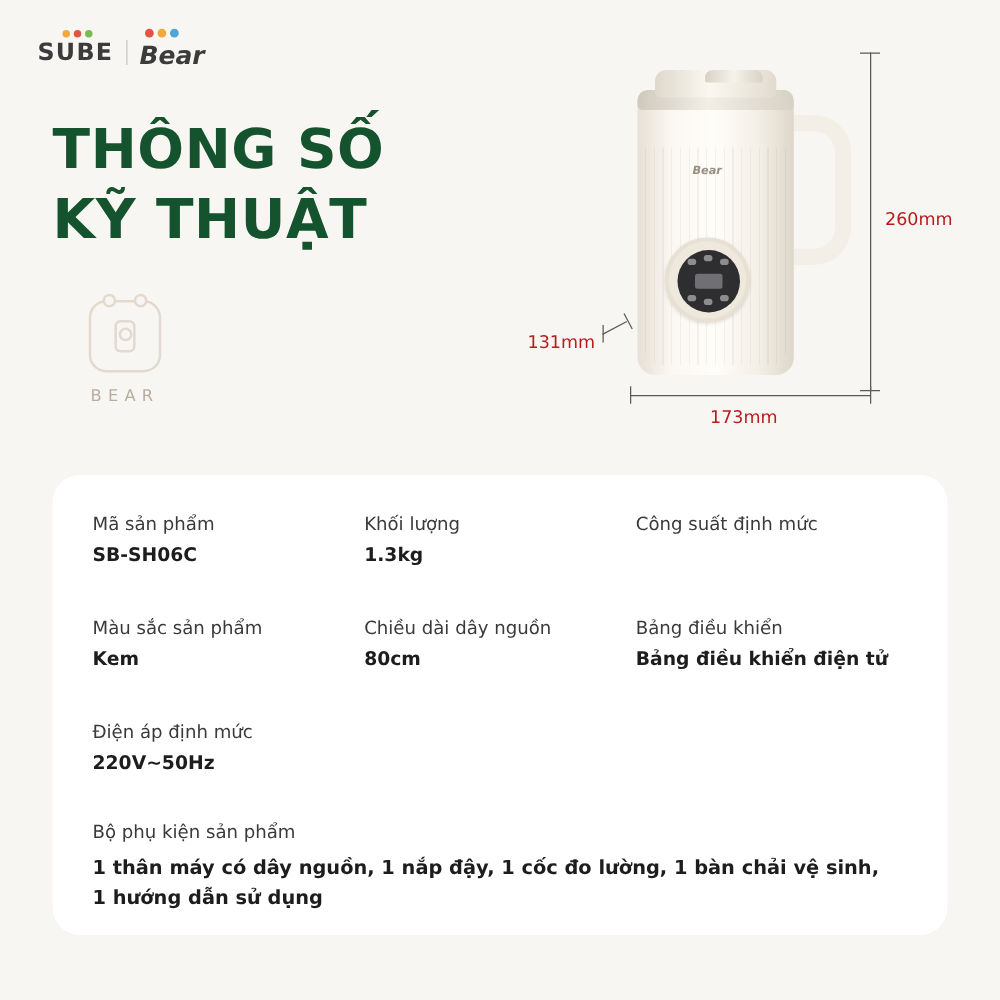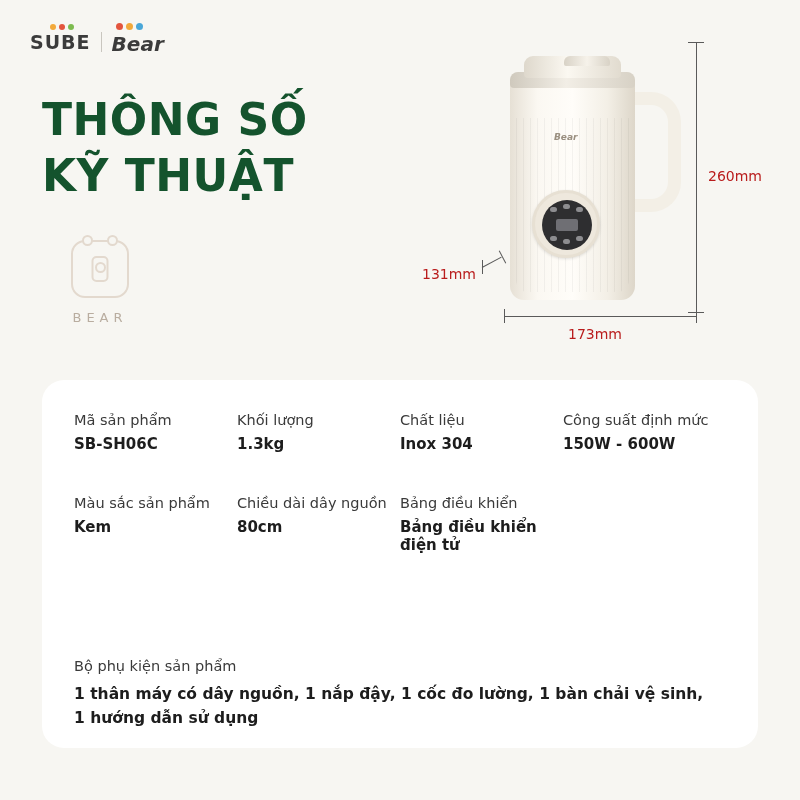--- a/index.html
+++ b/index.html
@@ -240,21 +240,21 @@
     left: 42px; top: 380px;
     width: 716px; height: 368px;
     background: #ffffff;
     border-radius: 22px;
   }
   .spec-grid {
     position: absolute;
     left: 32px; top: 32px;
     width: 652px;
     display: grid;
-    grid-template-columns: 1fr 1fr 1fr 1fr;
+    grid-template-columns: 1fr 1fr 1fr;
     row-gap: 42px;
   }
   .spec-label {
     font-size: 14.5px;
     color: #3a3a3a;
     margin-bottom: 7px;
   }
   .spec-value {
     font-size: 15px;
     font-weight: bold;
@@ -361,41 +361,40 @@
     <div class="spec-grid">
 
       <div>
         <div class="spec-label">Mã sản phẩm</div>
         <div class="spec-value">SB-SH06C</div>
       </div>
       <div>
         <div class="spec-label">Khối lượng</div>
         <div class="spec-value">1.3kg</div>
       </div>
-      <div>
-        <div class="spec-label">Chất liệu</div>
-        <div class="spec-value">Inox 304</div>
-      </div>
 
       <div>
         <div class="spec-label">Công suất định mức</div>
-        <div class="spec-value">150W - 600W</div>
       </div>
       <div>
         <div class="spec-label">Màu sắc sản phẩm</div>
         <div class="spec-value">Kem</div>
       </div>
       <div>
         <div class="spec-label">Chiều dài dây nguồn</div>
         <div class="spec-value">80cm</div>
       </div>
 
       <div>
         <div class="spec-label">Bảng điều khiển</div>
         <div class="spec-value">Bảng điều khiển điện tử</div>
+      </div>
+      <div>
+        <div class="spec-label">Điện áp định mức</div>
+        <div class="spec-value">220V~50Hz</div>
       </div>
       <div></div>
     </div>
 
     <div class="accessories">
       <div class="acc-label">Bộ phụ kiện sản phẩm</div>
       <div class="acc-value">1 thân máy có dây nguồn, 1 nắp đậy, 1 cốc đo lường, 1 bàn chải vệ sinh,</div>
       <div class="acc-value">1 hướng dẫn sử dụng</div>
     </div>
   </div>

